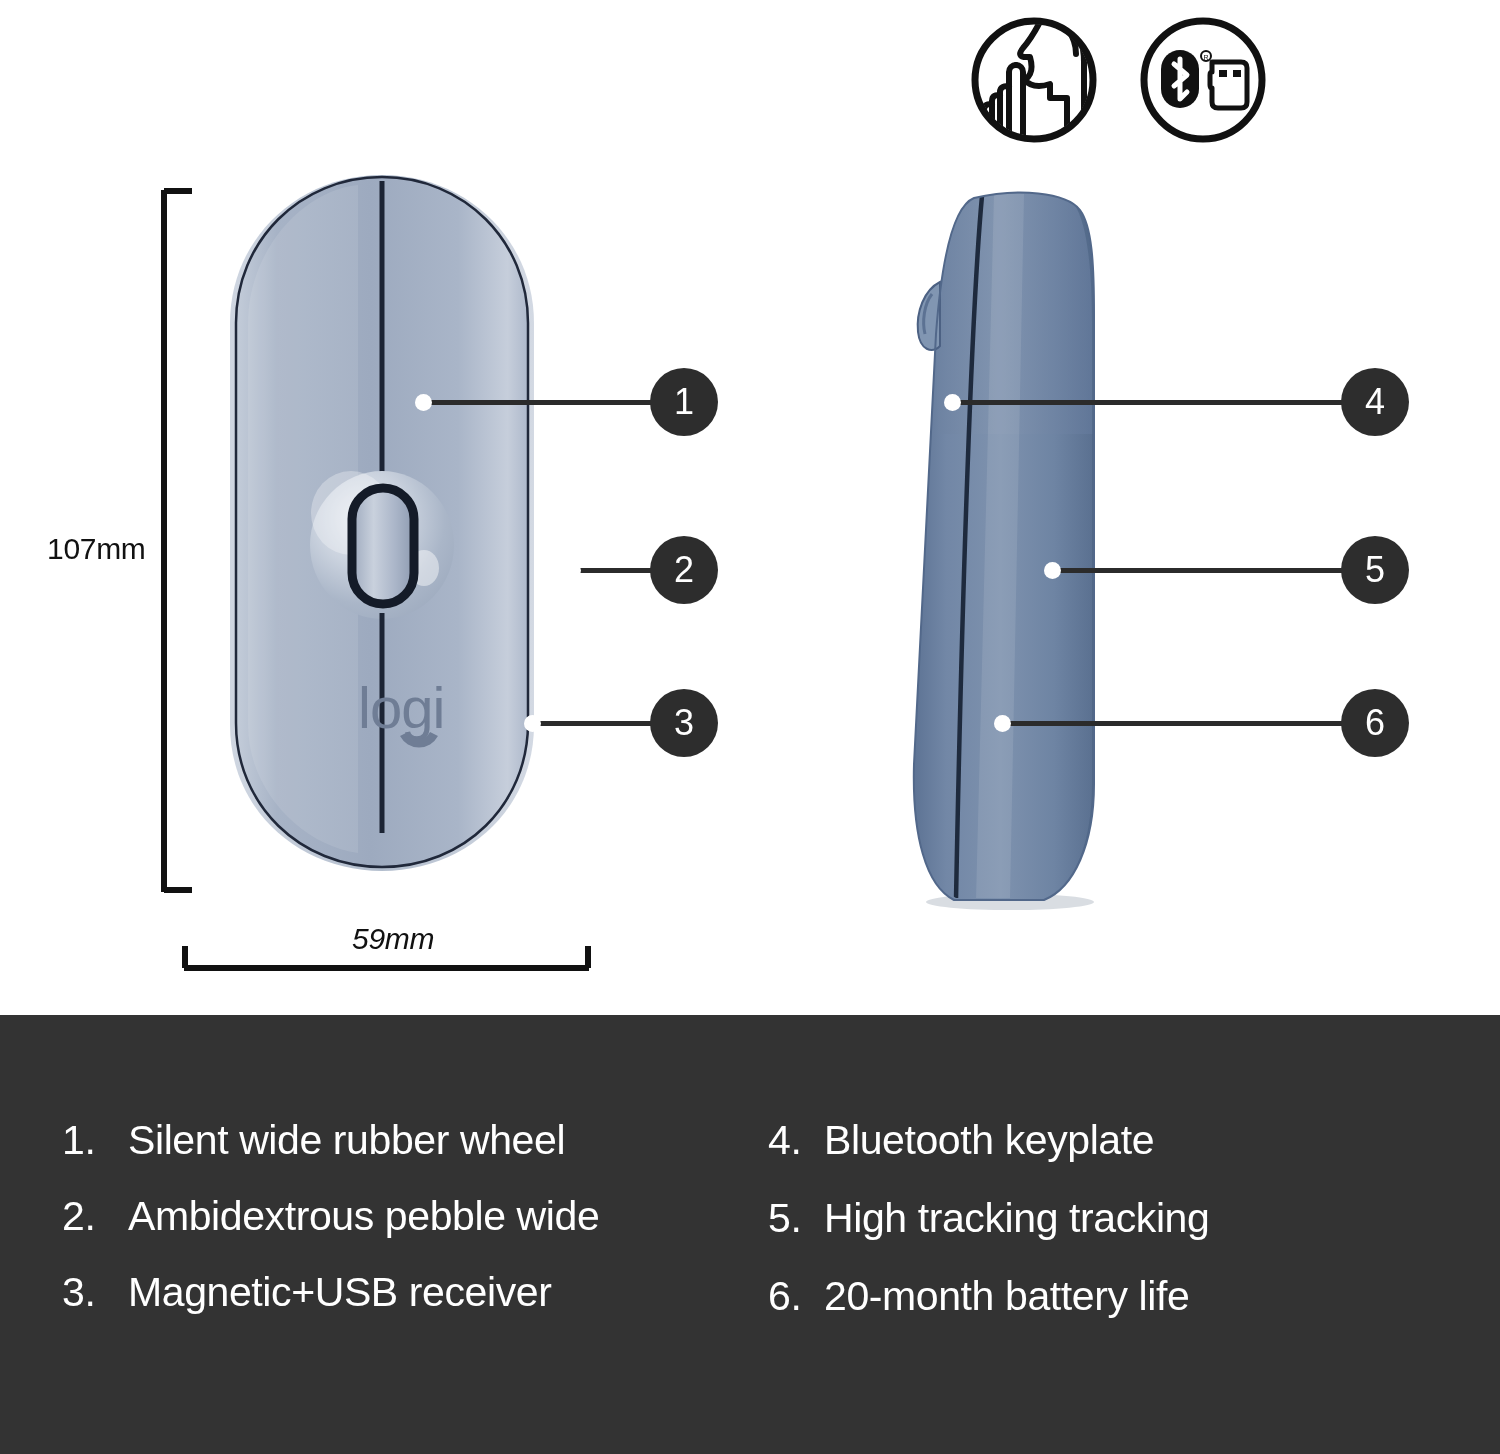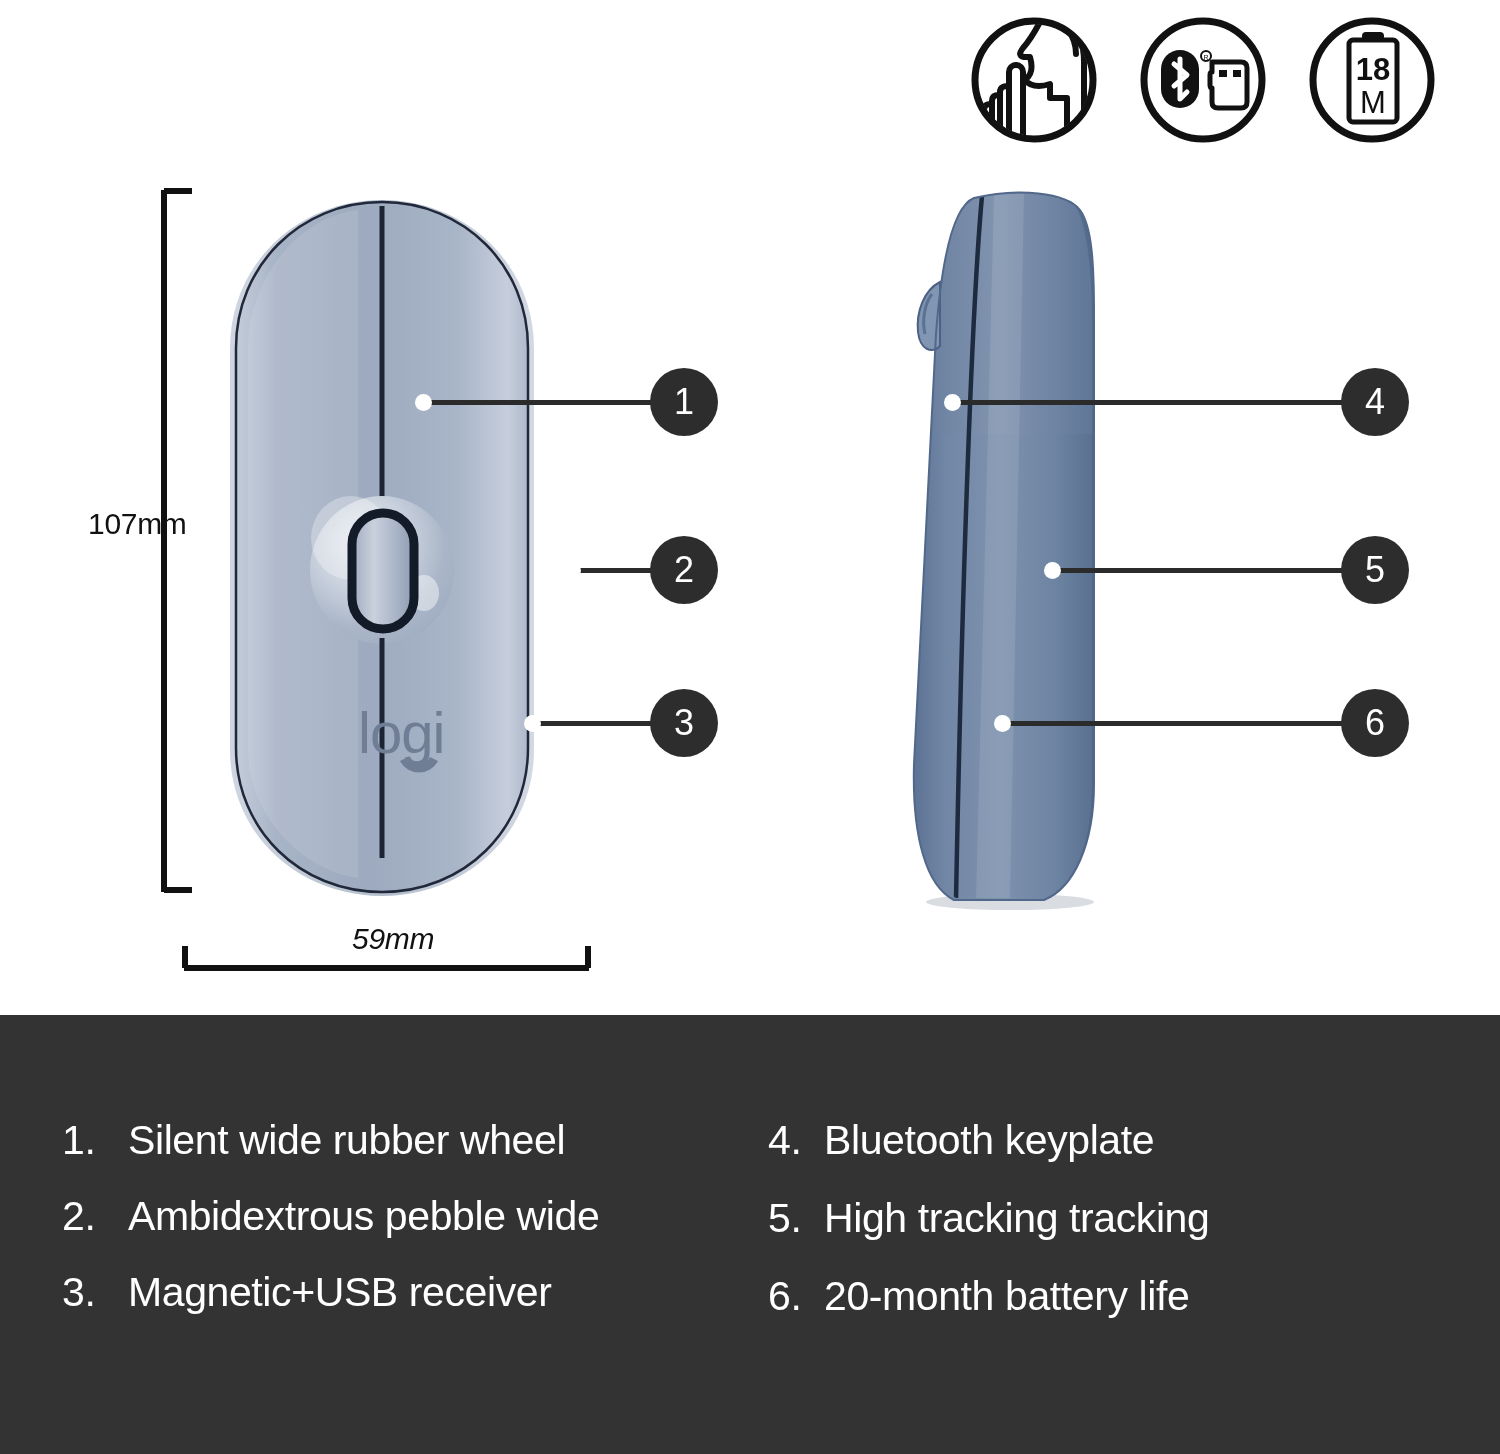--- a/index.html
+++ b/index.html
@@ -15,39 +15,39 @@
     width: 1500px; height: 1454px;
     background: #ffffff;
   }
 
   
   .badge-row { position: absolute; top: 14px; left: 968px; width: 470px; height: 132px; }
   .badge-icon { position: absolute; top: 0; width: 132px; height: 132px; }
   .badge-icon svg { display: block; width: 132px; height: 132px; }
 
   
-  .top-view { position: absolute; left: 196px; top: 198px; width: 372px; height: 700px; }
+  .top-view { position: absolute; left: 196px; top: 173px; width: 372px; height: 700px; }
   .top-view svg { display: block; width: 372px; height: 700px; }
 
   
   .side-view { position: absolute; left: 898px; top: 184px; width: 250px; height: 730px; }
   .side-view svg { display: block; width: 250px; height: 730px; }
 
   
   .dims { position: absolute; left: 0; top: 0; width: 1500px; height: 1015px; pointer-events: none; }
   .dims svg { display: block; width: 1500px; height: 1015px; }
   .dim-label {
     position: absolute;
     font-family: "Liberation Sans", sans-serif;
     font-size: 30px;
     color: #111111;
     letter-spacing: -0.3px;
     white-space: nowrap;
   }
-  #dim-height-label { left: 47px; top: 507px; margin-left: 41px; }
+  #dim-height-label { left: 47px; top: 532px; }
   #dim-width-label  { left: 352px; top: 922px; font-style: italic; }
 
   
   .callout-layer { position: absolute; left: 0; top: 0; width: 1500px; height: 1015px; }
   .callout-leader { position: absolute; height: 5px; background: #2b2b2b; }
   .callout-dot {
     position: absolute; width: 17px; height: 17px;
     border-radius: 50%; background: #ffffff;
   }
   .callout-badge {
@@ -139,31 +139,20 @@
           <text x="69" y="45.5" font-family="Liberation Sans, sans-serif" font-size="7" fill="#111" text-anchor="middle">R</text>
 
           <path d="M75 48 L104 48 Q110 48 110 54 L110 88 Q110 94 104 94
                    L81 94 Q75 94 75 88 L75 74 Q73 74 73 71 L73 61 Q73 58 75 58 Z" fill="none" stroke="#111" stroke-width="5" stroke-linejoin="round"></path>
           <rect x="82" y="56" width="8" height="7" fill="#111"></rect>
           <rect x="96" y="56" width="8" height="7" fill="#111"></rect>
         </g>
       </svg>
     </div>
 
-    <div class="badge-icon" style="left:338px;">
-      <svg viewBox="0 0 132 132" xmlns="http://www.w3.org/2000/svg">
-        <g>
-          <circle cx="66" cy="66" r="59" fill="none" stroke="#111" stroke-width="7"></circle>
-          <rect x="56" y="18" width="22" height="9" rx="4" fill="#111"></rect>
-          <rect x="43" y="26" width="48" height="82" rx="4" fill="none" stroke="#111" stroke-width="5"></rect>
-          <text x="67" y="66" font-family="Liberation Sans, sans-serif" font-size="31" font-weight="bold" fill="#111" text-anchor="middle">18</text>
-          <text x="67" y="99" font-family="Liberation Sans, sans-serif" font-size="31" fill="#111" text-anchor="middle">M</text>
-        </g>
-      </svg>
-    </div>
   </div>
 
   <div class="top-view">
     <svg viewBox="0 0 372 700" xmlns="http://www.w3.org/2000/svg">
       <defs>
         <linearGradient id="shellGrad" x1="0" y1="0" x2="1" y2="0">
           <stop offset="0%" stop-color="#c3ccd9"></stop>
           <stop offset="14%" stop-color="#a7b3c6"></stop>
           <stop offset="46%" stop-color="#9daabf"></stop>
           <stop offset="76%" stop-color="#a9b5c8"></stop>

